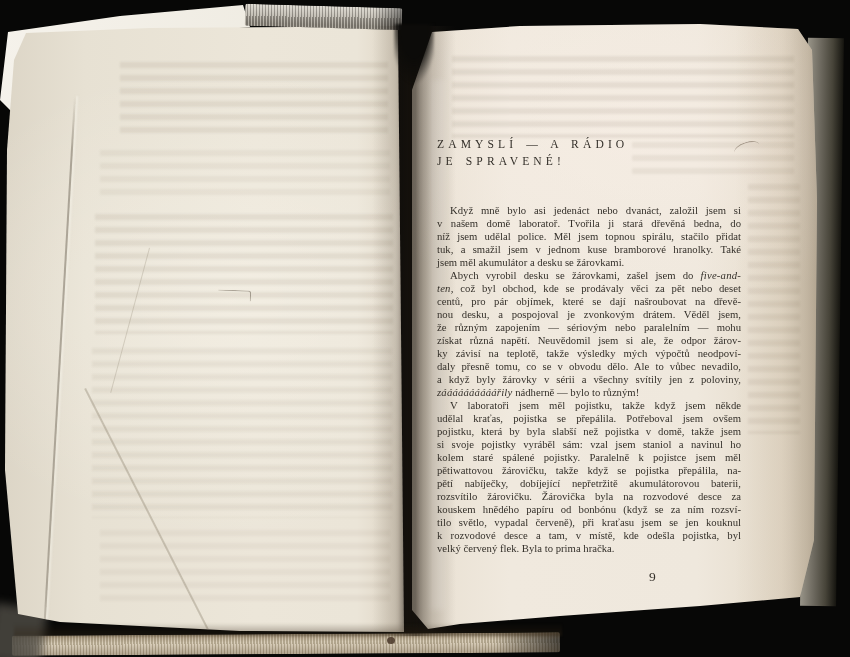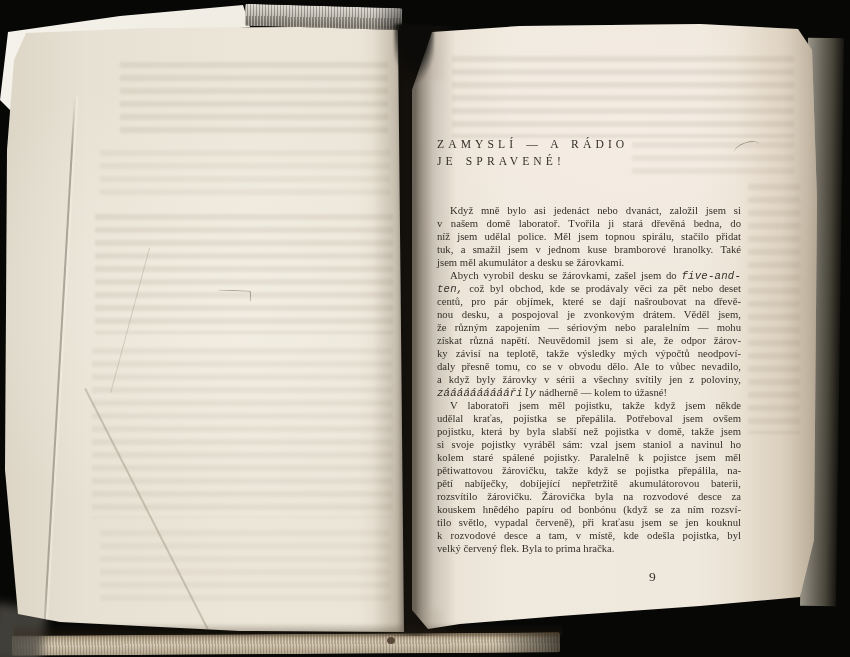--- a/index.html
+++ b/index.html
@@ -75,21 +75,21 @@
     border-top:1.3px solid rgba(105,92,75,.5);border-radius:50%;transform:rotate(-18deg);}
 
   
   .column{position:absolute;left:437px;top:136px;width:304px;color:var(--ink,#34302a);}
   .h{font-size:11.6px;line-height:17px;letter-spacing:4.1px;word-spacing:2px;white-space:nowrap;}
   .bodytext{margin-top:34px;font-size:10.7px;line-height:13px;}
   .para{margin:0;}
   .tline{text-align:justify;text-align-last:justify;white-space:nowrap;height:13px;overflow:visible;}
   .tlast{text-align-last:left;}
   .tfirst{text-indent:13px;}
-  .it{font-style:italic;letter-spacing:.2px;font-family:Liberation Mono, monospace;}
+  .it{font-style:italic;letter-spacing:.2px;}
   .pagenum{position:absolute;left:212px;top:433px;font-size:13.5px;letter-spacing:.5px;}
 </style>
 </head>
 <body>
 
 <div class="stage">
 
   <div class="head-edge-wedge"></div>
   <div class="headband"></div>
 
@@ -132,21 +132,21 @@
           <div class="para">
             <div class="tline tfirst"><span>Abych vyrobil desku se žárovkami, zašel jsem do </span><span class="it">five-and-</span></div>
             <div class="tline"><span class="it">ten,</span><span> což byl obchod, kde se prodávaly věci za pět nebo deset</span></div>
             <div class="tline"><span>centů, pro pár objímek, které se dají našroubovat na dřevě-</span></div>
             <div class="tline"><span>nou desku, a pospojoval je zvonkovým drátem. Věděl jsem,</span></div>
             <div class="tline"><span>že různým zapojením — sériovým nebo paralelním — mohu</span></div>
             <div class="tline"><span>získat různá napětí. Neuvědomil jsem si ale, že odpor žárov-</span></div>
             <div class="tline"><span>ky závisí na teplotě, takže výsledky mých výpočtů neodpoví-</span></div>
             <div class="tline"><span>daly přesně tomu, co se v obvodu dělo. Ale to vůbec nevadilo,</span></div>
             <div class="tline"><span>a když byly žárovky v sérii a všechny svítily jen z poloviny,</span></div>
-            <div class="tline tlast"><span class="it">záááááááááářily</span><span> nádherně — kolem to úžasné!</span></div>
+            <div class="tline tlast"><span class="it">záááááááááářily</span><span> nádherně — bylo to různým!</span></div>
           </div>
           <div class="para">
             <div class="tline tfirst"><span>V laboratoři jsem měl pojistku, takže když jsem někde</span></div>
             <div class="tline"><span>udělal kraťas, pojistka se přepálila. Potřeboval jsem ovšem</span></div>
             <div class="tline"><span>pojistku, která by byla slabší než pojistka v domě, takže jsem</span></div>
             <div class="tline"><span>si svoje pojistky vyráběl sám: vzal jsem staniol a navinul ho</span></div>
             <div class="tline"><span>kolem staré spálené pojistky. Paralelně k pojistce jsem měl</span></div>
             <div class="tline"><span>pětiwattovou žárovičku, takže když se pojistka přepálila, na-</span></div>
             <div class="tline"><span>pětí nabíječky, dobíjející nepřetržitě akumulátorovou baterii,</span></div>
             <div class="tline"><span>rozsvítilo žárovičku. Žárovička byla na rozvodové desce za</span></div>

